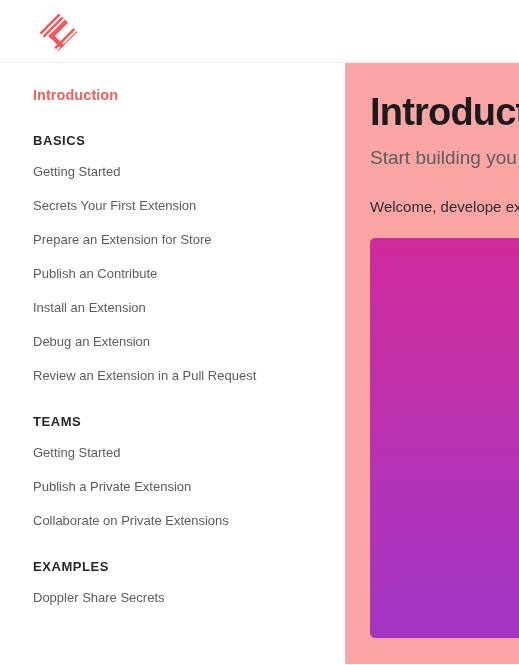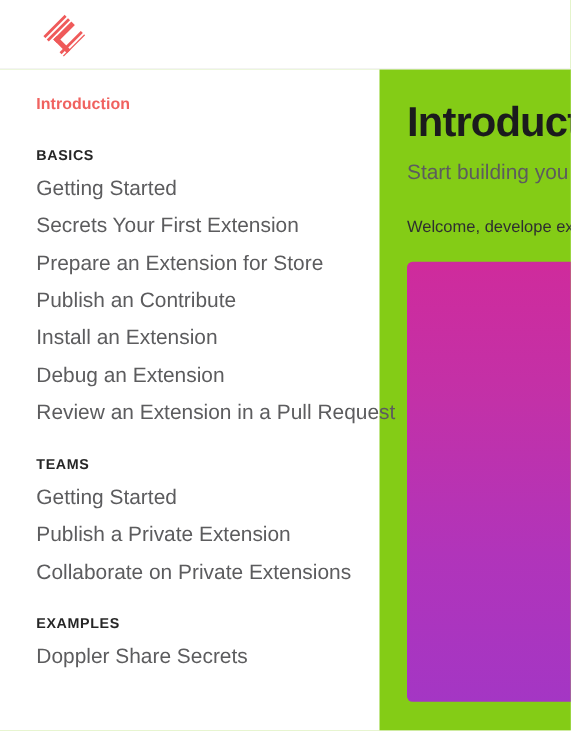--- a/index.html
+++ b/index.html
@@ -10,21 +10,21 @@
     overflow:hidden;
     background:#ffffff;
     font-family:"Liberation Sans", sans-serif;
     -webkit-font-smoothing:antialiased;
   }
 
   .page {
     position:relative;
     width:519px;
     height:664px;
-    background:#84cc16;
+    background:#fca5a5;
     overflow:hidden;
   }
 
   
   .header {
     position:absolute;
     top:0; left:0;
     width:519px;
     height:63px;
     background:#ffffff;
@@ -71,21 +71,21 @@
     line-height:16px;
     margin-bottom:13px;
   }
 
   .nav-group { margin-bottom:28px; }
   .nav-group:last-child { margin-bottom:16px; }
 
   .nav-item {
     display:block;
     padding:0 14px 0 33px;
-    font-size:19px;
+    font-size:13px;
     font-weight:400;
     color:#5c5c5e;
     line-height:20px;
     margin-bottom:14px;
     white-space:nowrap;
     cursor:pointer;
   }
   .nav-item:last-child { margin-bottom:0; }
 
   

